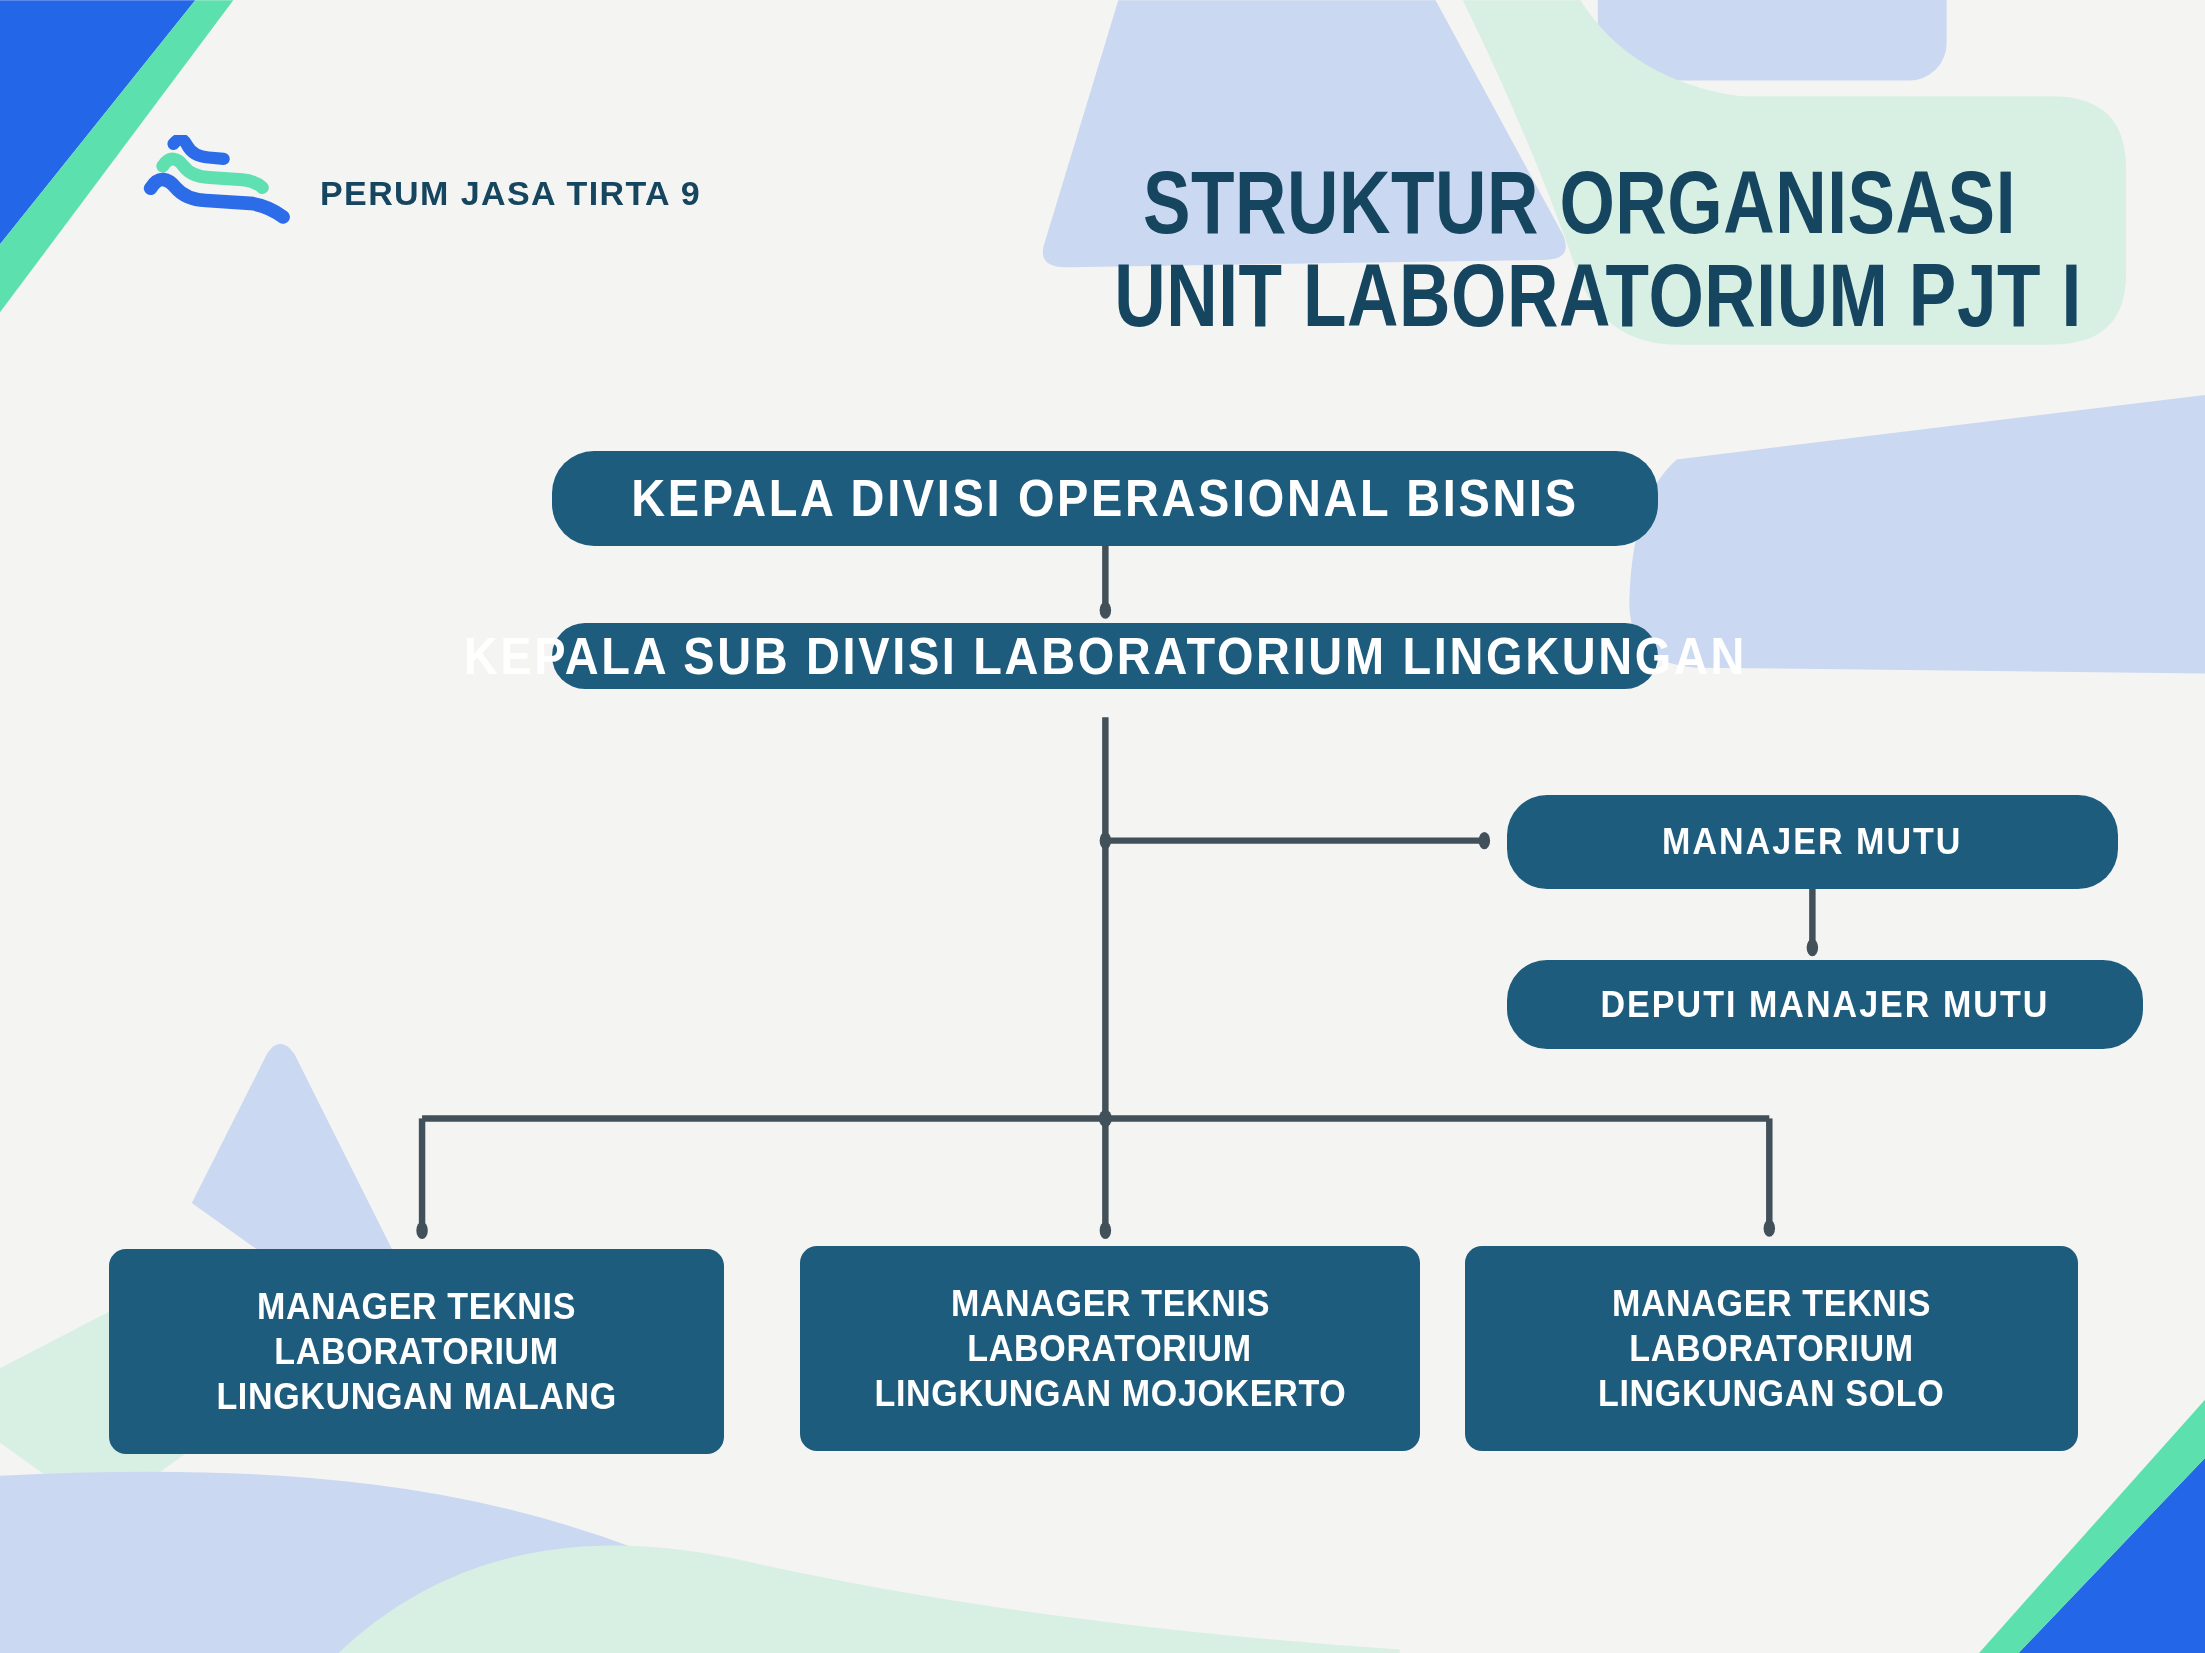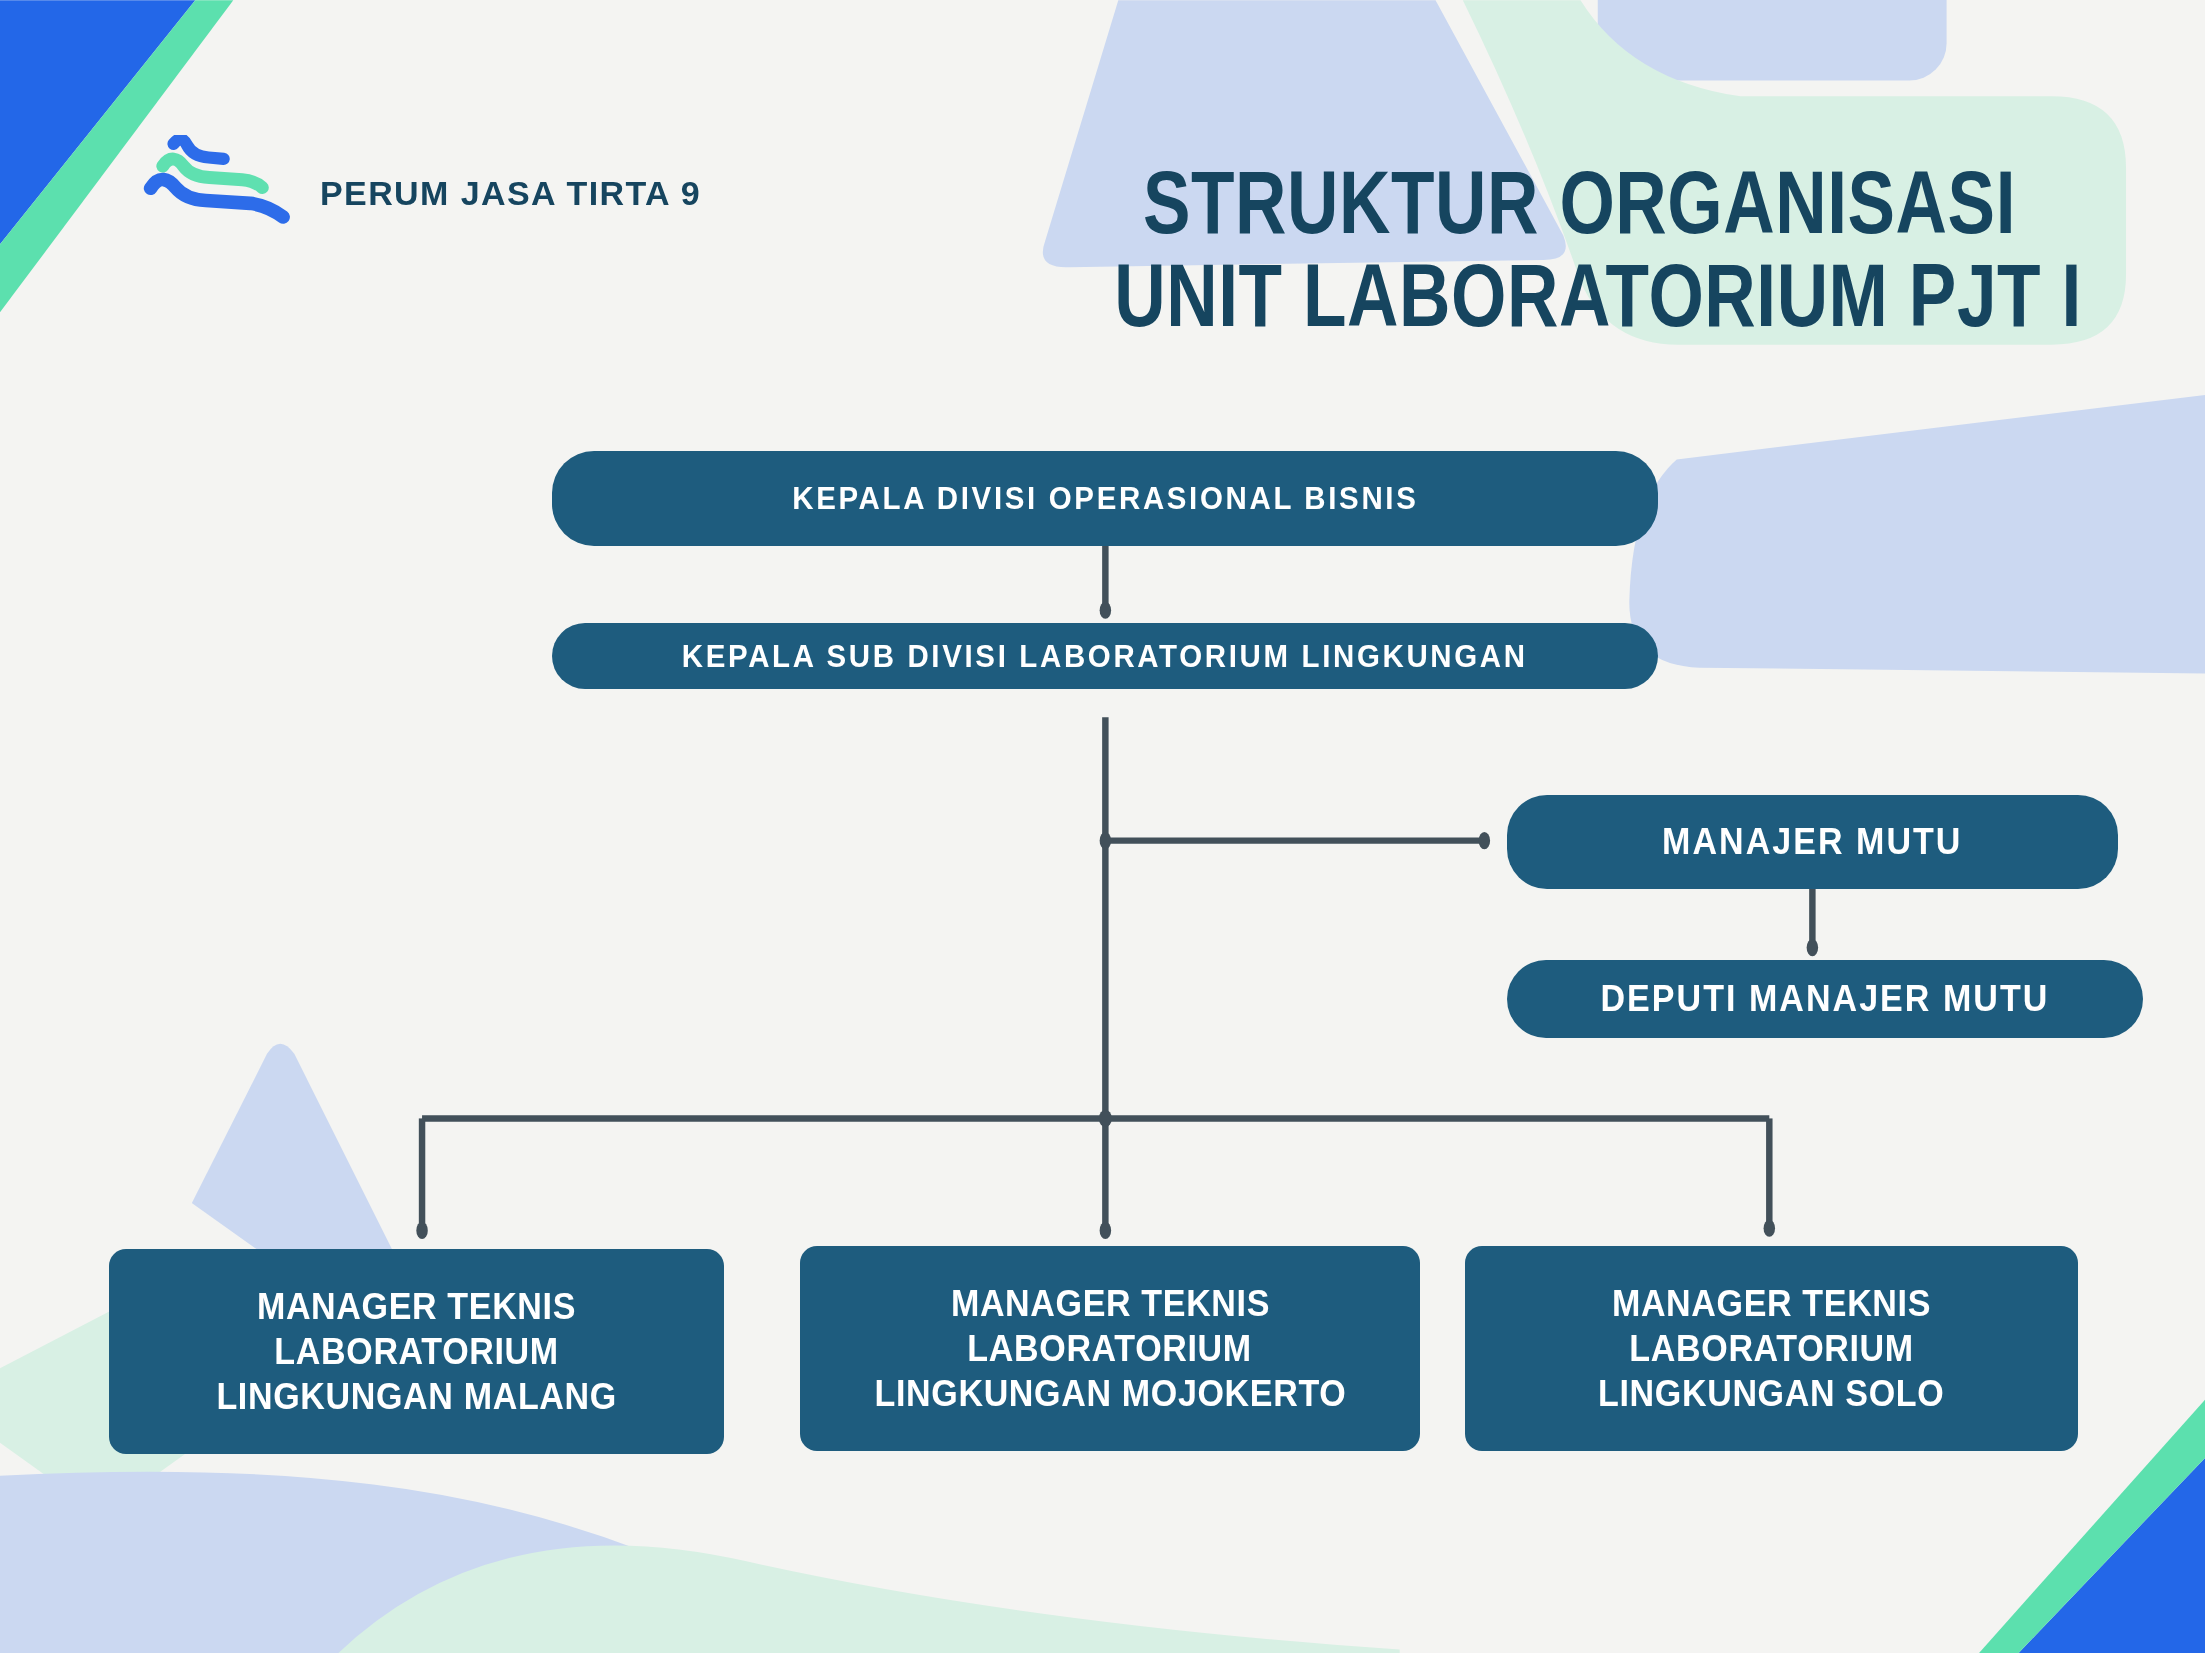--- a/index.html
+++ b/index.html
@@ -32,27 +32,27 @@
     white-space:nowrap;
   }
 
   
   .node{
     position:absolute;background:var(--box);color:var(--box-text);
     display:flex;flex-direction:column;align-items:center;justify-content:center;
     text-align:center;font-weight:700;
   }
   .node .lbl{display:block;transform:scaleX(0.92);transform-origin:center;white-space:nowrap;}
-  .n-top{border-radius:42px;font-size:32px;letter-spacing:2.9px;}
+  .n-top{border-radius:42px;font-size:51px;letter-spacing:2.9px;}
   .n-mid{border-radius:40px;font-size:37px;letter-spacing:2.2px;align-items:center;}
   .n-bot{border-radius:17px;font-size:37px;letter-spacing:0.7px;line-height:1.22;}
   #node-kepala-divisi      {left:552px; top:451px;  width:1106px;height:95px;}
   #node-kepala-sub-divisi  {left:552px; top:623px;  width:1106px;height:66px;}
   #node-manajer-mutu       {left:1507px;top:795px; width:611px; height:94px;}
-  #node-deputi-manajer-mutu{left:1507px;top:960px; width:636px; height:78px;}
+  #node-deputi-manajer-mutu{left:1507px;top:960px; width:636px; height:89px;}
   #node-teknis-malang      {left:109px; top:1249px; width:615px; height:205px;}
   #node-teknis-mojokerto   {left:800px;top:1246px; width:620px; height:205px;}
   #node-teknis-solo        {left:1465px;top:1246px; width:613px; height:205px;}
 </style>
 </head>
 <body>
 
 <svg class="layer" viewBox="0 0 3072 2304" aria-hidden="true">
 
   <path style="fill:var(--deco-blue)" d="M1558,0 L2000,0 L2178,328 Q2192,362 2150,362 L1490,372 Q1442,374 1456,336 Z"></path>

